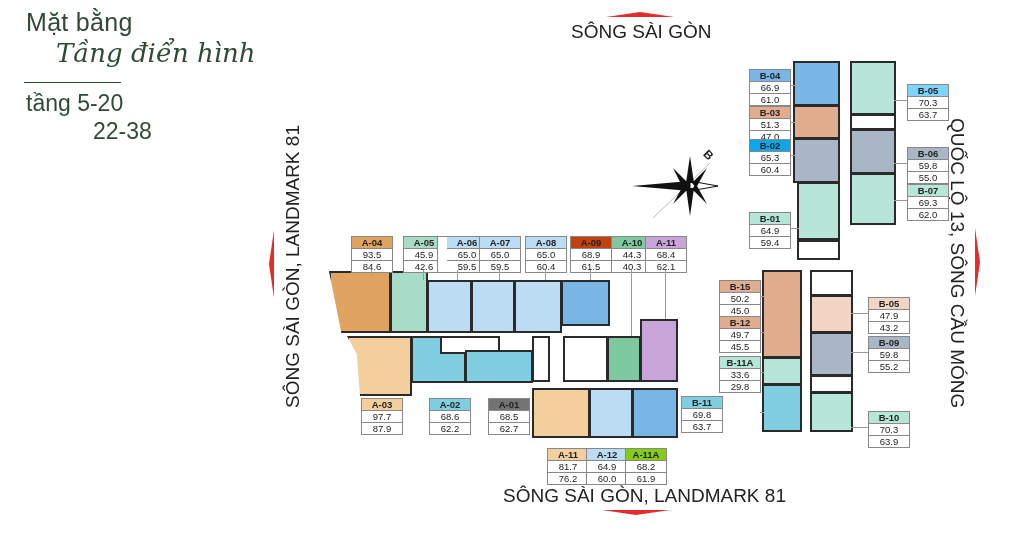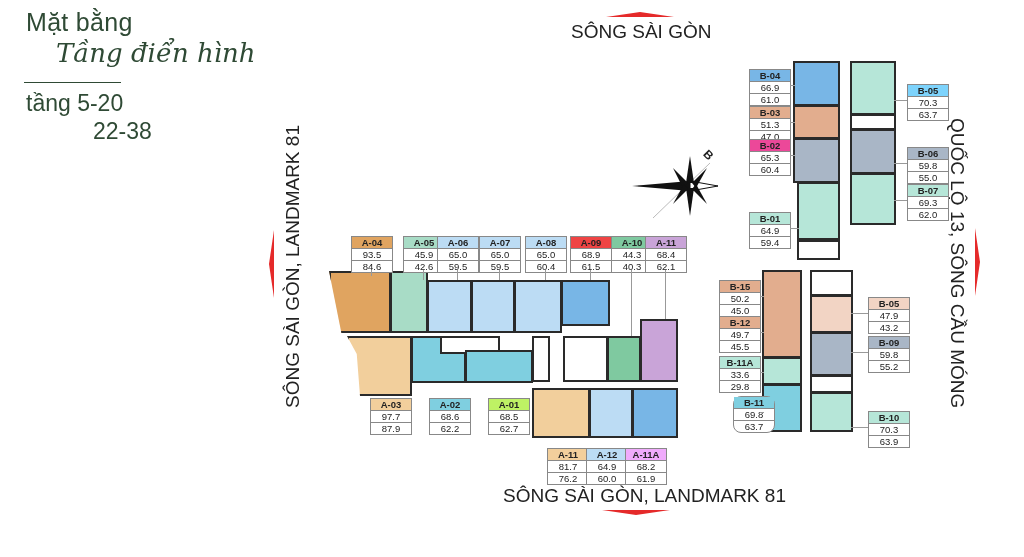--- a/index.html
+++ b/index.html
@@ -109,94 +109,94 @@
 <div class="abs ubox" style="left:351px;top:236px;">
   <div class="code" style="background:#e0a460">A-04</div>
   <div class="v1">93.5</div>
   <div>84.6</div>
 </div>
 <div class="abs ubox" style="left:403px;top:236px;">
   <div class="code" style="background:#a8dcc6">A-05</div>
   <div class="v1">45.9</div>
   <div>42.6</div>
 </div>
-<div class="abs ubox" style="left:437px;top:236px;">
+<div class="abs ubox" style="left:437px;top:236px;padding-left:9px;">
   <div class="code" style="background:#bcdcf4">A-06</div>
   <div class="v1">65.0</div>
   <div>59.5</div>
 </div>
 <div class="abs ubox" style="left:479px;top:236px;">
   <div class="code" style="background:#bcdcf4">A-07</div>
   <div class="v1">65.0</div>
   <div>59.5</div>
 </div>
 <div class="abs ubox" style="left:525px;top:236px;">
   <div class="code" style="background:#bcdcf4">A-08</div>
   <div class="v1">65.0</div>
   <div>60.4</div>
 </div>
 <div class="abs ubox" style="left:570px;top:236px;">
-  <div class="code" style="background:#ef4444">A-09</div>
+  <div class="code" style="background:#c2410c">A-09</div>
   <div class="v1">68.9</div>
   <div>61.5</div>
 </div>
 <div class="abs ubox" style="left:611px;top:236px;">
   <div class="code" style="background:#7fc9a0">A-10</div>
   <div class="v1">44.3</div>
   <div>40.3</div>
 </div>
 <div class="abs ubox" style="left:645px;top:236px;">
   <div class="code" style="background:#c9a4d8">A-11</div>
   <div class="v1">68.4</div>
   <div>62.1</div>
 </div>
 
-<div class="abs ubox" style="left:370px;top:398px;">
+<div class="abs ubox" style="left:361px;top:398px;">
   <div class="code" style="background:#f2cf9c">A-03</div>
   <div class="v1">97.7</div>
   <div>87.9</div>
 </div>
 <div class="abs ubox" style="left:429px;top:398px;">
   <div class="code" style="background:#7fcfe0">A-02</div>
   <div class="v1">68.6</div>
   <div>62.2</div>
 </div>
 <div class="abs ubox" style="left:488px;top:398px;">
-  <div class="code" style="background:#bef264">A-01</div>
+  <div class="code" style="background:#737373">A-01</div>
   <div class="v1">68.5</div>
   <div>62.7</div>
 </div>
 <div class="abs ubox" style="left:547px;top:448px;">
   <div class="code" style="background:#f2cf9c">A-11</div>
   <div class="v1">81.7</div>
   <div>76.2</div>
 </div>
 <div class="abs ubox" style="left:586px;top:448px;">
   <div class="code" style="background:#bcdcf4">A-12</div>
   <div class="v1">64.9</div>
   <div>60.0</div>
 </div>
 <div class="abs ubox" style="left:625px;top:448px;">
-  <div class="code" style="background:#f0abfc">A-11A</div>
+  <div class="code" style="background:#84cc16">A-11A</div>
   <div class="v1">68.2</div>
   <div>61.9</div>
 </div>
 
 <div class="abs ubox" style="left:749px;top:69px;text-align:center;">
   <div class="code" style="background:#78b6e6">B-04</div>
   <div class="v1">66.9</div>
   <div>61.0</div>
 </div>
 <div class="abs ubox" style="left:749px;top:106px;">
   <div class="code" style="background:#e2ad8e">B-03</div>
   <div class="v1">51.3</div>
   <div>47.0</div>
 </div>
 <div class="abs ubox" style="left:749px;top:139px;">
-  <div class="code" style="background:#ec4899">B-02</div>
+  <div class="code" style="background:#0ea5e9">B-02</div>
   <div class="v1">65.3</div>
   <div>60.4</div>
 </div>
 <div class="abs ubox" style="left:749px;top:212px;">
   <div class="code" style="background:#b6e6d8">B-01</div>
   <div class="v1">64.9</div>
   <div>59.4</div>
 </div>
 
 <div class="abs ubox" style="left:907px;top:84px;">
@@ -223,21 +223,21 @@
 <div class="abs ubox" style="left:719px;top:316px;">
   <div class="code" style="background:#e2ad8e">B-12</div>
   <div class="v1">49.7</div>
   <div>45.5</div>
 </div>
 <div class="abs ubox" style="left:719px;top:356px;">
   <div class="code" style="background:#b6e6d8">B-11A</div>
   <div class="v1">33.6</div>
   <div>29.8</div>
 </div>
-<div class="abs ubox" style="left:733px;top:396px;border-radius:8px;">
+<div class="abs ubox" style="left:681px;top:396px;">
   <div class="code" style="background:#7fcfe0">B-11</div>
   <div class="v1">69.8</div>
   <div>63.7</div>
 </div>
 
 <div class="abs ubox" style="left:868px;top:297px;">
   <div class="code" style="background:#f2d4c4">B-05</div>
   <div class="v1">47.9</div>
   <div>43.2</div>
 </div>

